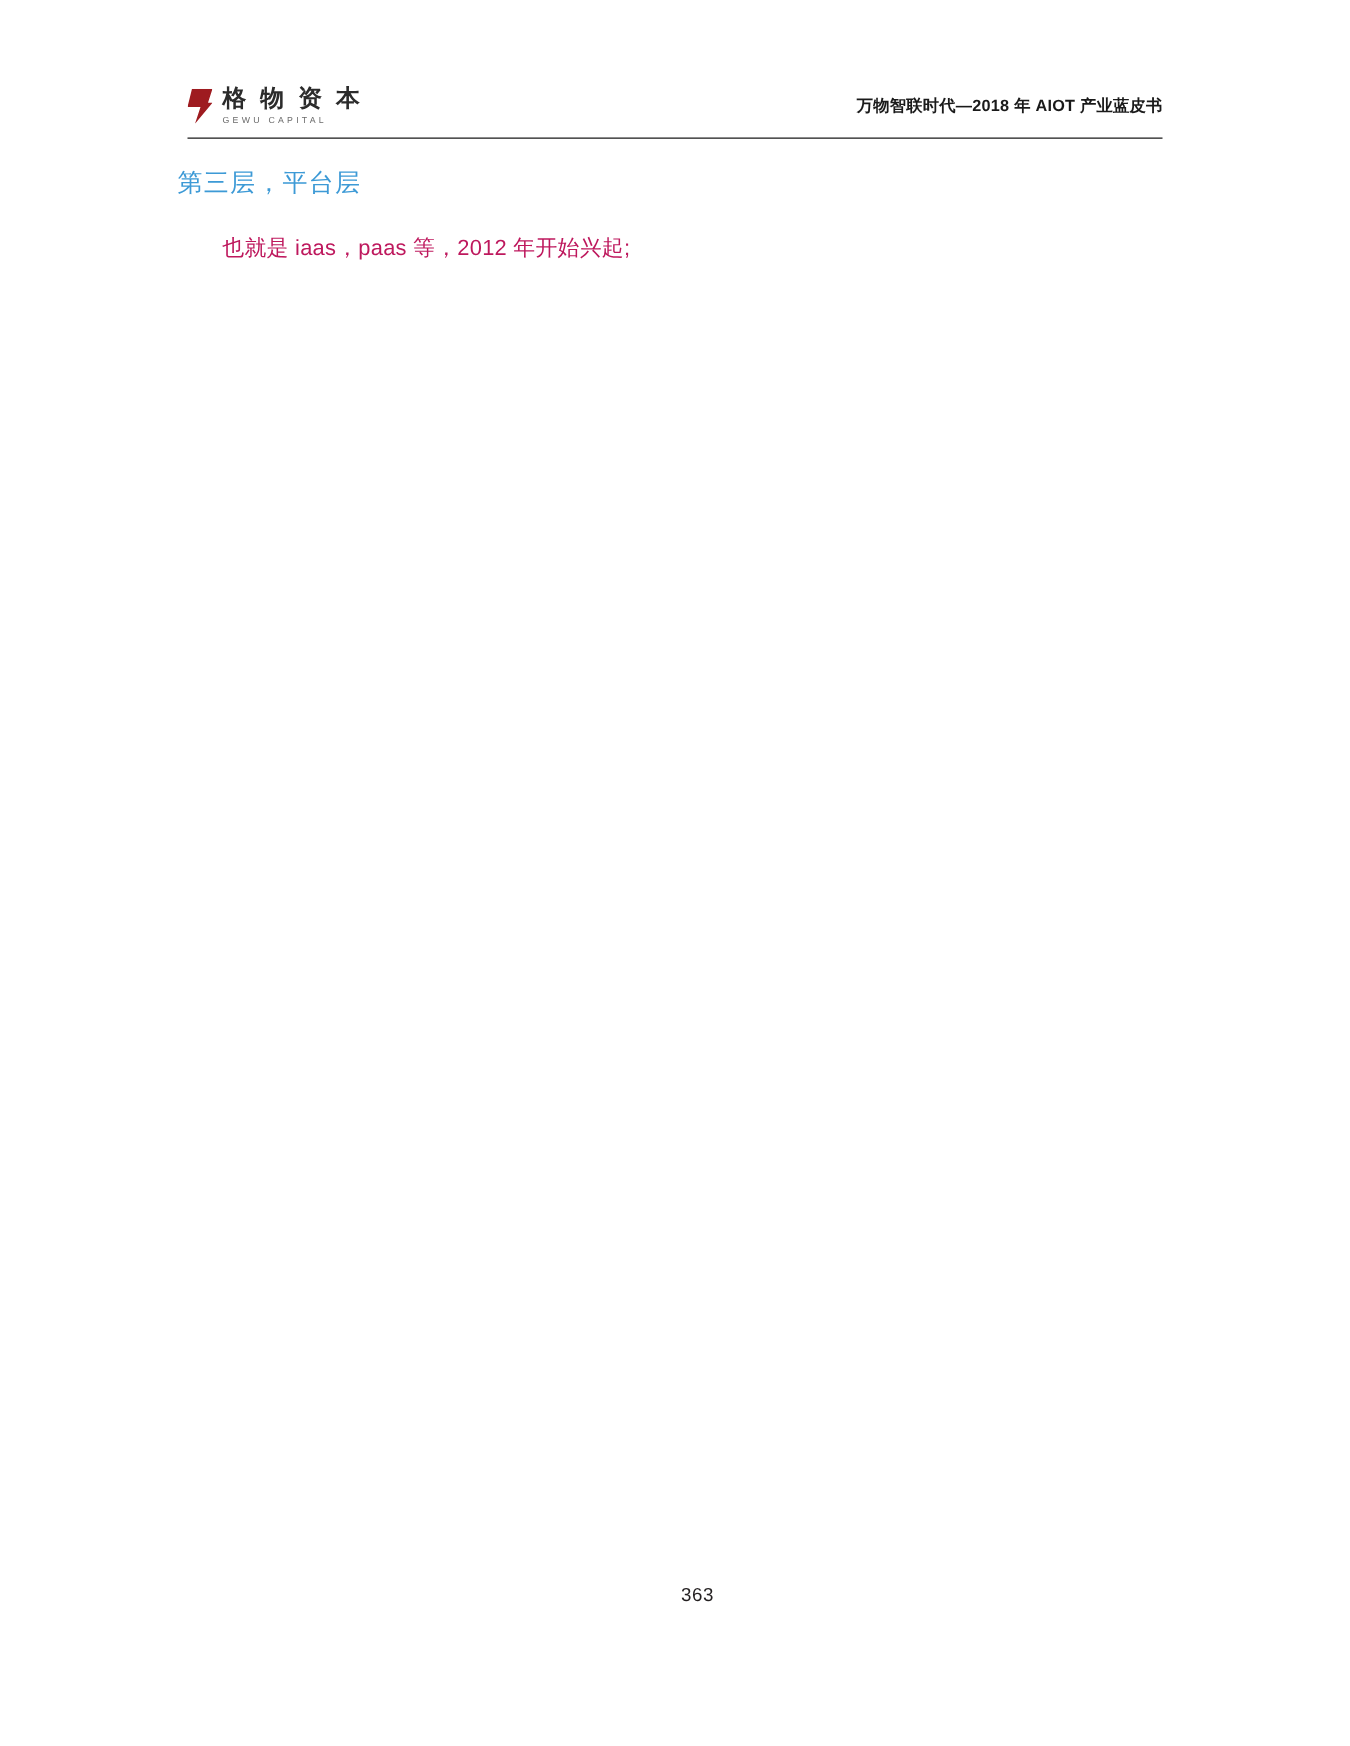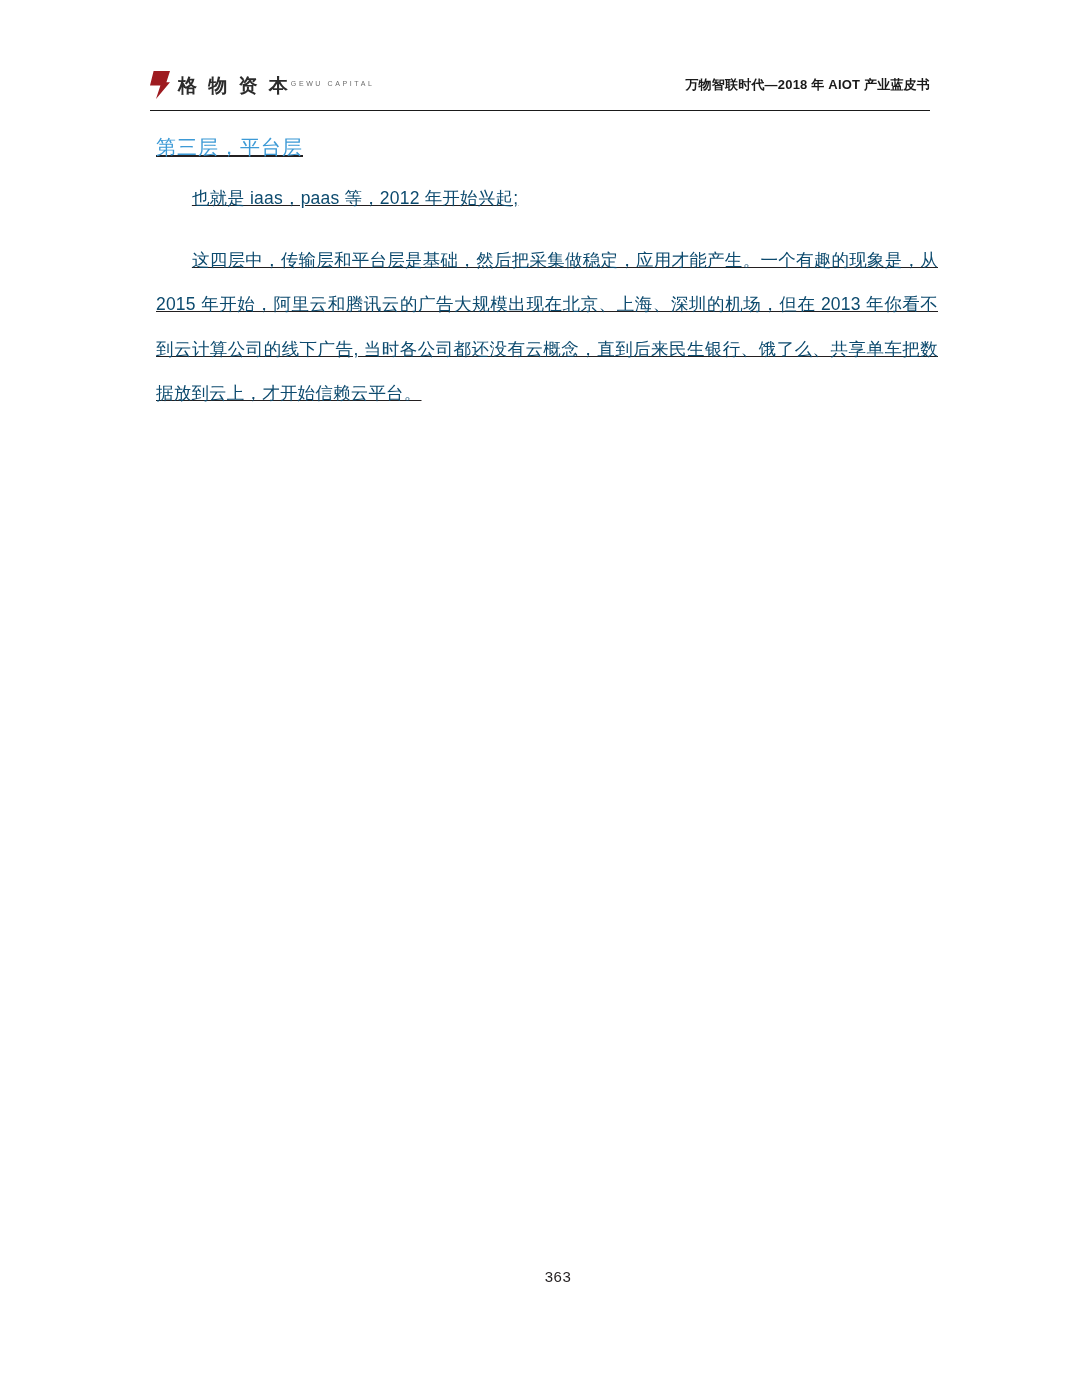--- a/index.html
+++ b/index.html
@@ -49,21 +49,21 @@
     position: absolute;
     left: 0;
     top: 0;
     width: 20px;
     height: 28px;
     background: #9e1b20;
     clip-path: polygon(18% 0%, 100% 0%, 82% 40%, 100% 40%, 30% 100%, 52% 52%, 0% 52%);
   }
   .brand-text {
     display: flex;
-    flex-direction: row;
+    flex-direction: column;
     justify-content: center;
     line-height: 1;
   }
   .brand-cn {
     font-size: 19px;
     letter-spacing: 3px;
     color: #2b2b2b;
     font-weight: 700;
   }
   .brand-en {
@@ -85,40 +85,39 @@
     left: 150px;
     width: 780px;
     height: 1px;
     background: #1a1a1a;
   }
 
   
   .content {
     position: absolute;
     top: 133px;
-    left: 156px;
+    left: 142px;
     width: 782px;
-    text-decoration: underline;
   }
   h2.section-heading {
     font-size: 20px;
     font-weight: 400;
     color: #3d9ad6;
     margin: 0;
     padding: 0;
     line-height: 1.4;
     letter-spacing: 1px;
   }
   .heading-block-1 { margin-top: 5px; }
   .heading-block-2 { margin-top: 32px; }
 
   p.body-para {
     font-size: 17.5px;
     line-height: 2.55;
-    color: #0c4a6e;
+    color: #be185d;
     margin: 0;
     text-indent: 2.05em;
     text-align: justify;
     letter-spacing: 0.2px;
   }
   p.short-para {
     margin-top: 18px;
     line-height: 2.2;
   }
   p.para-main {
@@ -157,18 +156,17 @@
       </span>
     </div>
     <div class="header-title">万物智联时代—2018 年 AIOT 产业蓝皮书</div>
   </div>
   <div class="header-rule"></div>
 
   <div class="content">
     <h2 class="section-heading heading-block-1">第三层，平台层</h2>
     <p class="body-para short-para">也就是 iaas，paas 等，2012 年开始兴起;</p>
 
-    <p class="body-para para-main">这四层中，传输层和平台层是基础，然后把采集做稳定，应用才能产生。一个有趣的现象是，从 2015 年开始，阿里云和腾讯云的广告大规模出现在北京、上海、深圳的机场，但在 2013 年你看不到云计算公司的线下广告, 当时各公司都还没有云概念，直到后来民生银行、饿了么、共享单车把数据放到云上，才开始信赖云平台。</p>
   </div>
 
   <div class="footer-page-number">363</div>
 
 </div>
 
 </body></html>

